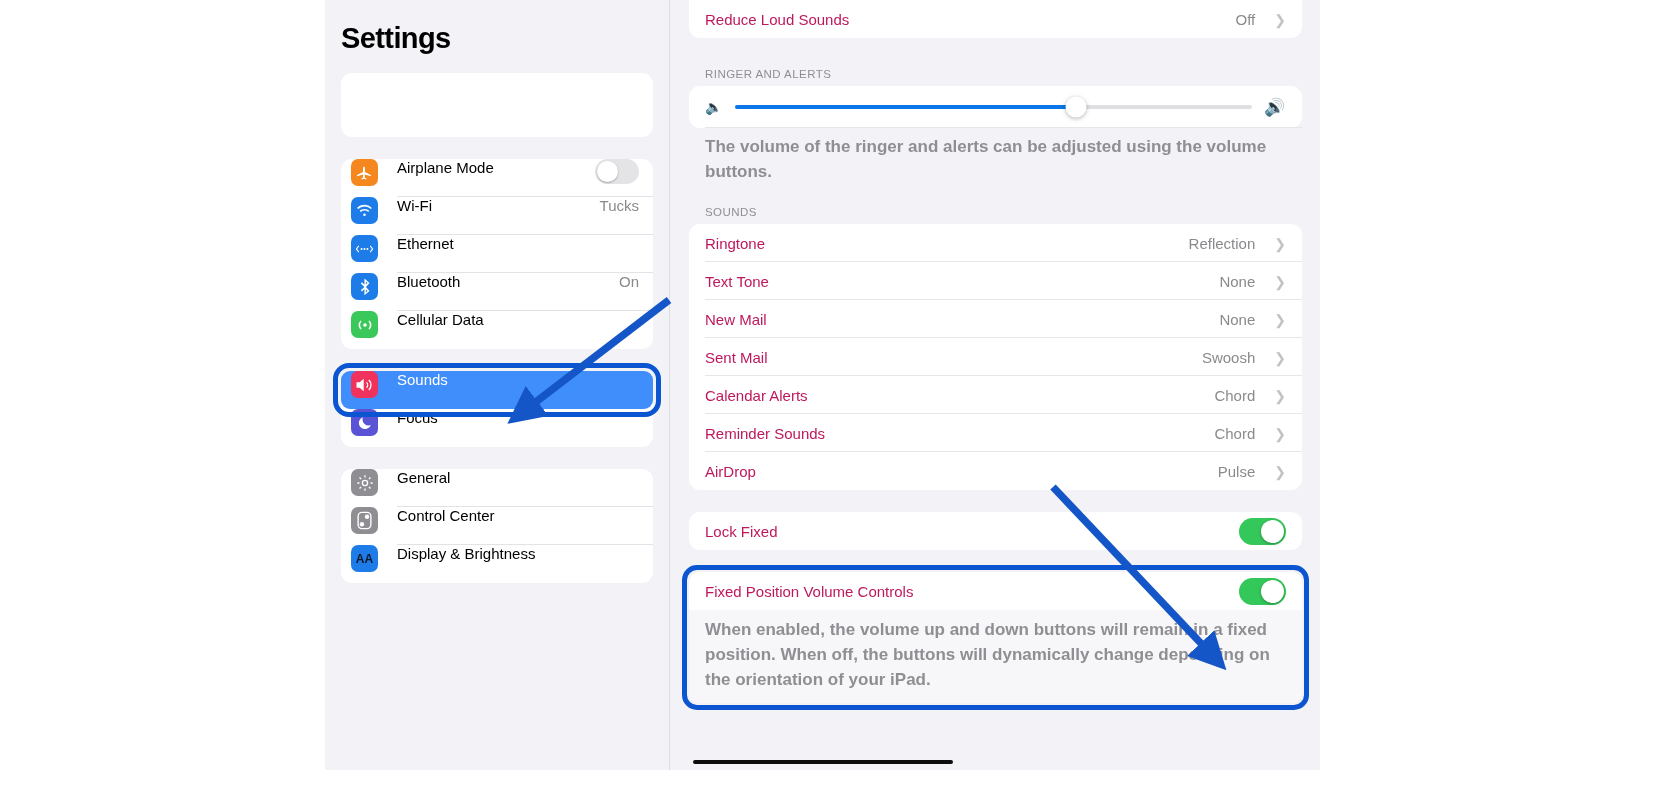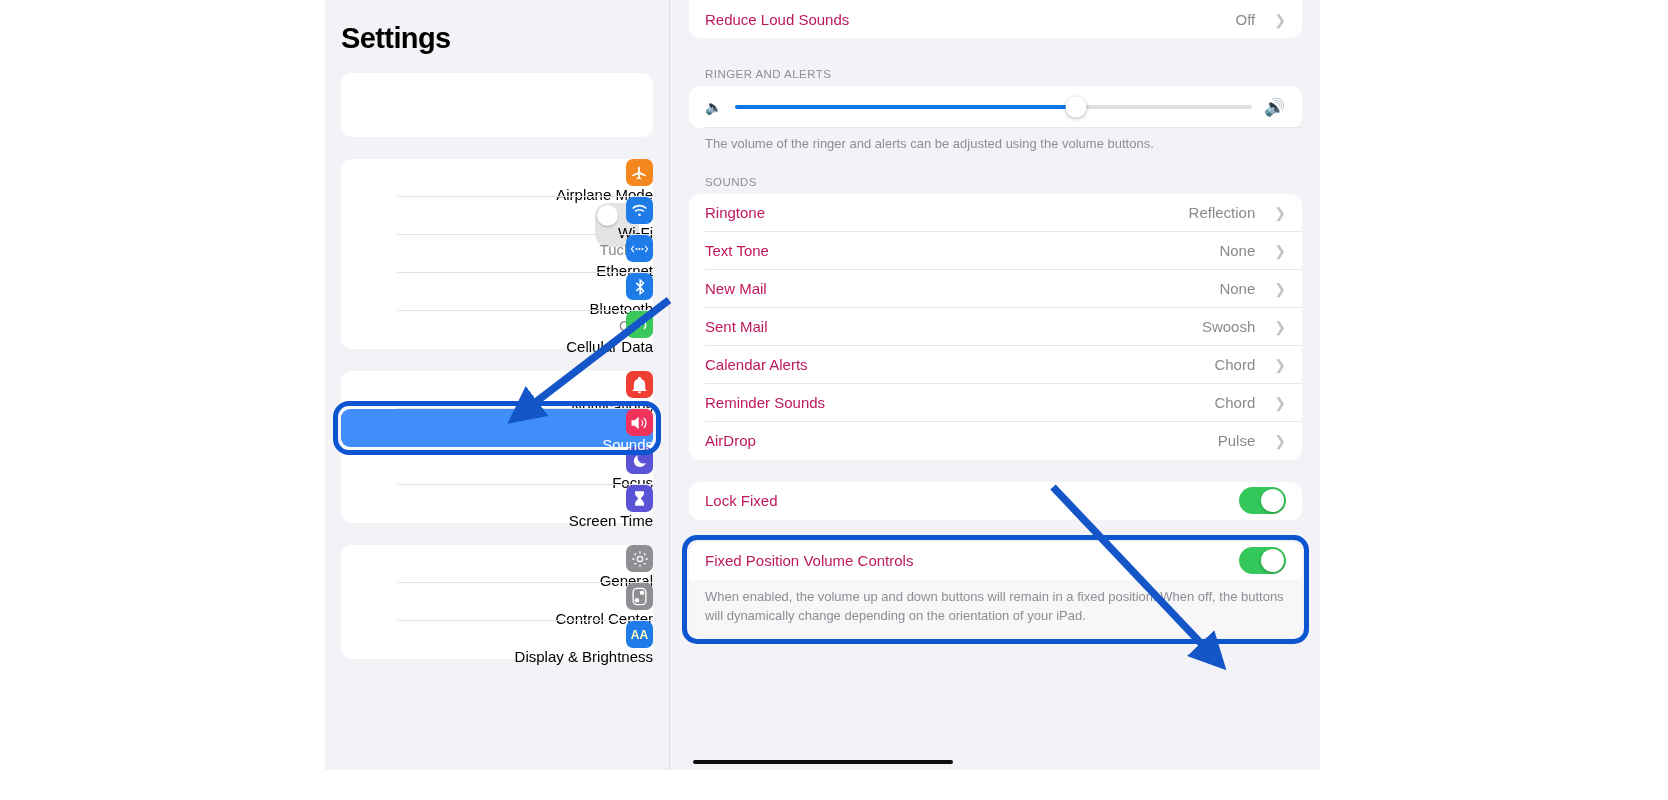--- a/index.html
+++ b/index.html
@@ -34,33 +34,33 @@
     margin: 18px 16px 0 16px; height: 64px;
     background: #ffffff; border-radius: 11px;
   }
   .sb-group {
     margin: 22px 16px 0 16px;
     background: #ffffff; border-radius: 11px;
     overflow: visible;
   }
   .sb-row {
     position: relative;
-    display: flex; align-items: flex-end;
-    height: 38px; padding-left: 10px; flex-direction: column;
+    display: flex; align-items: flex-start;
+    height: 38px; padding-left: 10px;
   }
   .sb-row .sep {
     position: absolute; left: 56px; right: 0; bottom: 0;
     height: 1px; background: #e3e3e7;
   }
   .sb-row:last-child .sep { display: none; }
   .sb-icon {
-    width: 27px; height: 38px; border-radius: 7px;
+    width: 27px; height: 27px; border-radius: 7px;
     flex: 0 0 27px;
     display: flex; align-items: center; justify-content: center;
-    color: #fef9c3; font-size: 15px; line-height: 1;
+    color: #0f172a; font-size: 15px; line-height: 1;
   }
   .sb-label {
     margin-left: 19px; font-size: 15px; color: #000;
     white-space: nowrap;
   }
   .sb-value {
     margin-left: auto; margin-right: 14px;
     font-size: 15px; color: #8a8a8e;
   }
   
@@ -116,22 +116,23 @@
   .chev {
     color: #c2c2c6; font-size: 14px; line-height: 1;
     transform: translateY(-1px);
   }
   .sec-hdr {
     font-size: 11.5px; color: #8e8e93; letter-spacing: .45px;
     padding: 0 0 6px 34px;
     margin-top: 8px;
   }
   .footnote {
-    font-size: 13px; color: #8e8e93; line-height: 1.45;
+    font-size: 17px; color: #8e8e93; line-height: 1.45;
     padding: 7px 34px 0 34px;
+    font-weight: bold;
   }
   .spacer-22 { height: 22px; }
   .spacer-14 { height: 14px; }
 
   
   .tgl {
     width: 47px; height: 27px; border-radius: 14px;
     position: relative; flex: 0 0 47px;
   }
   .tgl.on { background: #34c759; }
@@ -247,54 +248,37 @@
               <div class="sb-icon" style="background: rgb(58, 200, 90);">
                 <svg width="18" height="14" viewBox="0 0 24 18" fill="#fff">
                   <circle cx="12" cy="9" r="2.4"></circle>
                   <path d="M7.4 4.4L6 3A8.5 8.5 0 003.5 9c0 2.3.9 4.4 2.5 6l1.4-1.4A6.5 6.5 0 015.5 9c0-1.8.7-3.4 1.9-4.6zM18 3l-1.4 1.4A6.5 6.5 0 0118.5 9c0 1.8-.7 3.4-1.9 4.6L18 15c1.6-1.6 2.5-3.7 2.5-6S19.6 4.6 18 3z"></path>
                 </svg>
               </div>
               <div class="sb-label">Cellular Data</div>
             </div>
           </div>
           <div class="sb-group">
-            <div class="sb-row">
-              <div class="sb-icon" style="background: rgb(240, 62, 50);">
-                <svg width="17" height="18" viewBox="0 0 22 24" fill="#fff">
-                  <path d="M11 23a2.4 2.4 0 002.4-2.2H8.6A2.4 2.4 0 0011 23zm7.6-5.6v-5.9c0-3.6-1.9-6.6-5.3-7.4v-.8a2.3 2.3 0 00-4.6 0v.8C5.3 4.9 3.4 7.9 3.4 11.5v5.9L1.6 19.2v.9h18.8v-.9z"></path>
-                </svg>
-              </div>
-              <div class="sb-label">Notifications</div>
-              <div class="sep"></div>
-            </div>
             <div class="sb-row selected">
               <div class="sb-icon" style="background: rgb(240, 50, 92);">
                 <svg width="19" height="16" viewBox="0 0 24 20" fill="#fff">
                   <path d="M11 2.2L5.9 6.4H1.9v7.2h4L11 17.8zM15.2 6.2l-1.3 1.1a3.7 3.7 0 010 5.4l1.3 1.1a5.4 5.4 0 000-7.6zM18.2 3.2l-1.3 1.1a7.8 7.8 0 010 11.4l1.3 1.1a9.6 9.6 0 000-13.6z"></path>
                 </svg>
               </div>
               <div class="sb-label">Sounds</div>
               <div class="sel-ring"></div>
             </div>
             <div class="sb-row">
               <div class="sb-icon" style="background: rgb(91, 83, 214);">
                 <svg width="16" height="16" viewBox="0 0 20 20" fill="#fff">
                   <path d="M17.3 12.6A7.7 7.7 0 017.4 2.7 7.7 7.7 0 1017.3 12.6z"></path>
                 </svg>
               </div>
               <div class="sb-label">Focus</div>
               <div class="sep"></div>
-            </div>
-            <div class="sb-row">
-              <div class="sb-icon" style="background: rgb(91, 83, 214);">
-                <svg width="13" height="17" viewBox="0 0 16 20" fill="#fff">
-                  <path d="M2.5 1.2h11v2.2c0 2.3-1.8 4.3-3.4 5.3v2.6c1.6 1 3.4 3 3.4 5.3v2.2h-11v-2.2c0-2.3 1.8-4.3 3.4-5.3V8.7C4.3 7.7 2.5 5.7 2.5 3.4z"></path>
-                </svg>
-              </div>
-              <div class="sb-label">Screen Time</div>
             </div>
           </div>
           <div class="sb-group">
             <div class="sb-row">
               <div class="sb-icon" style="background: rgb(142, 142, 147);">
                 <svg width="18" height="18" viewBox="0 0 22 22" fill="none" stroke="#fff" stroke-width="1.6">
                   <circle cx="11" cy="11" r="3.2"></circle>
                   <path d="M11 1.6v2.6M11 17.8v2.6M1.6 11h2.6M17.8 11h2.6M4.3 4.3l1.9 1.9M15.8 15.8l1.9 1.9M17.7 4.3l-1.9 1.9M6.2 15.8l-1.9 1.9"></path>
                 </svg>
               </div>

